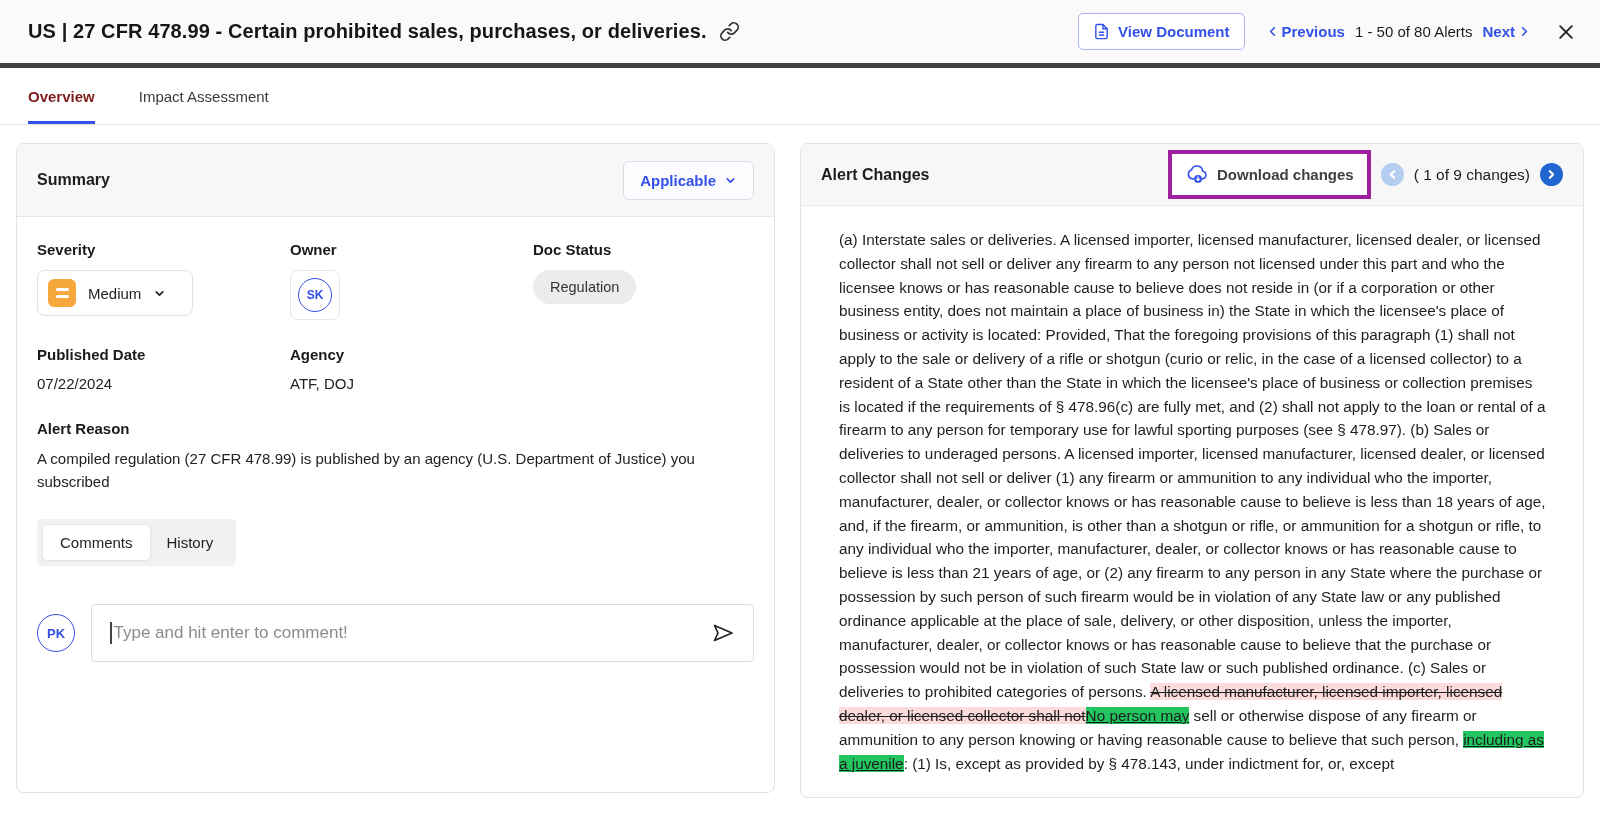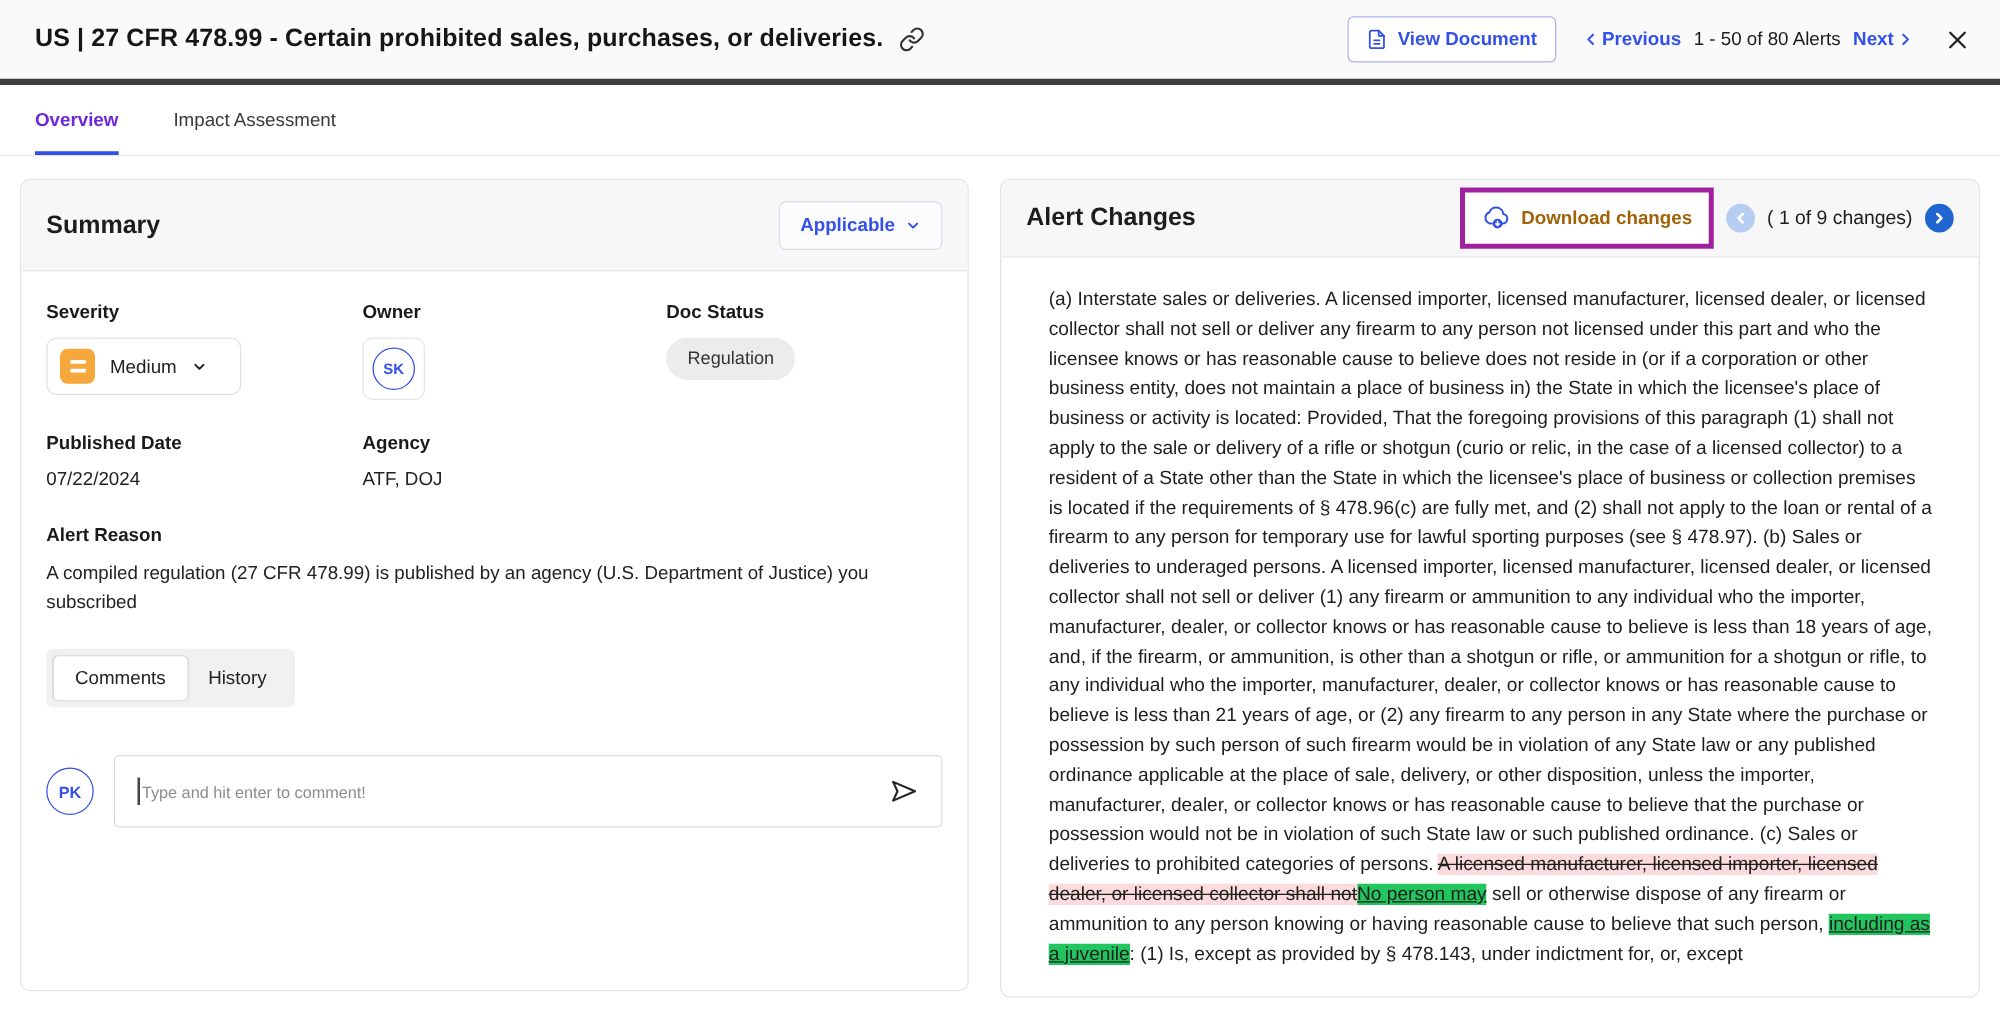--- a/index.html
+++ b/index.html
@@ -12,32 +12,32 @@
   .header-right { margin-left:auto; display:flex; align-items:center; gap:20px; }
   .view-doc { display:inline-flex; align-items:center; gap:8px; background:#fff; border:1px solid #aab4f0; border-radius:5px; padding:9px 14px; color:#3350e8; font-size:15px; font-weight:700; cursor:pointer; font-family:inherit; }
   .alerts-pager { display:flex; align-items:center; gap:10px; font-size:15px; }
   .nav-link { color:#3350e8; font-weight:600; display:inline-flex; align-items:center; gap:2px; cursor:pointer; }
   .alerts-count { color:#1c1c1c; }
   .close-btn { display:inline-flex; cursor:pointer; margin-left:4px; }
 
   
   .tabs-bar { height:57px; border-bottom:1px solid #e6e6e6; display:flex; align-items:stretch; gap:44px; padding:0 28px; background:#fff; }
   .tab { display:flex; align-items:center; font-size:15px; cursor:pointer; border-bottom:3px solid transparent; padding-top:3px; }
-  .tab.active { color:#6d28d9; font-weight:700; border-bottom-color:#3350e8; }
+  .tab.active { color:#7f1d1d; font-weight:700; border-bottom-color:#3350e8; }
   .tab.inactive { color:#3a3a3a; }
 
   
   .content { display:flex; gap:25px; padding:18px 16px 0 16px; align-items:flex-start; }
   .card { border:1px solid #e3e3e3; border-radius:8px; overflow:hidden; display:flex; flex-direction:column; background:#fff; }
   .card-left { width:759px; height:650px; }
   .card-right { flex:1; height:655px; }
   .card-header { background:#f7f7f7; border-bottom:1px solid #e7e7e7; display:flex; align-items:center; justify-content:space-between; padding:0 20px; flex:0 0 auto; }
   .card-left .card-header { height:73px; }
   .card-right .card-header { height:62px; }
-  .card-title { font-size:20px; font-weight:700; color:#1d1d1d; }
+  .card-title { font-size:16px; font-weight:700; color:#1d1d1d; }
 
   .applicable-btn { display:inline-flex; align-items:center; gap:8px; background:#fcfcfe; border:1px solid #dcdce8; border-radius:6px; padding:10px 16px; color:#3350e8; font-size:15px; font-weight:700; cursor:pointer; font-family:inherit; }
 
   .card-body { padding:24px 20px; }
 
   .field-grid { display:grid; grid-template-columns:253px 243px 1fr; }
   .field-label { font-size:15px; font-weight:700; color:#1a1a1a; }
   .field-value { font-size:15px; color:#222; margin-top:12px; }
 
   .severity-control { margin-top:12px; display:inline-flex; align-items:center; gap:12px; border:1px solid #e1e1e1; border-radius:8px; padding:8px 26px 8px 10px; cursor:pointer; background:#fff; }
@@ -55,27 +55,27 @@
   .reason-text { margin-top:10px; font-size:15px; line-height:23px; color:#222; max-width:724px; }
 
   .seg-control { margin-top:26px; display:inline-flex; background:#f1f1f1; border-radius:5px; padding:6px; }
   .seg-chip { font-size:15px; padding:9px 17px; cursor:pointer; color:#222; border-radius:4px; }
   .seg-chip.active { background:#fff; box-shadow:0 0 2px rgba(0,0,0,.2); }
 
   .comment-row { margin-top:38px; display:flex; align-items:center; gap:16px; }
   .pk-avatar { width:38px; height:38px; border-radius:50%; border:1.5px solid #3350e8; color:#3350e8; font-size:13px; font-weight:600; display:flex; align-items:center; justify-content:center; flex:0 0 auto; }
   .comment-input { flex:1; height:58px; border:1px solid #dcdcdc; border-radius:4px; display:flex; align-items:center; padding:0 18px; cursor:text; background:#fff; }
   .caret { width:1.5px; height:22px; background:#444; margin-right:2px; }
-  .placeholder { color:#8b8b8b; font-size:13px; }
+  .placeholder { color:#8b8b8b; font-size:17px; }
   .send-btn { margin-left:auto; display:inline-flex; cursor:pointer; }
 
   
   .ac-right { display:flex; align-items:center; gap:10px; }
   .annotation-box { border:4px solid #a0219e; background:#fff; padding:9px 13px; display:inline-flex; }
-  .download-btn { display:inline-flex; align-items:center; gap:9px; color:#a16207; font-size:15px; font-weight:700; cursor:pointer; background:none; border:none; font-family:inherit; }
+  .download-btn { display:inline-flex; align-items:center; gap:9px; color:#404040; font-size:15px; font-weight:700; cursor:pointer; background:none; border:none; font-family:inherit; }
   .pager-circle { width:23px; height:23px; border-radius:50%; display:flex; align-items:center; justify-content:center; cursor:pointer; flex:0 0 auto; }
   .pager-circle.prev { background:#b5cdf0; }
   .pager-circle.next { background:#2065d0; }
   .pager-label { font-size:15.5px; color:#1c1c1c; white-space:nowrap; }
 
   .changes-body { padding:22px 36px 0 38px; font-size:15.3px; line-height:23.8px; color:#1e1e1e; overflow:hidden; }
   .changes-body .del { background:#fbdbdb; text-decoration:line-through; }
   .changes-body .ins { background:#22c55e; text-decoration:underline; }
 
   svg { display:block; }

